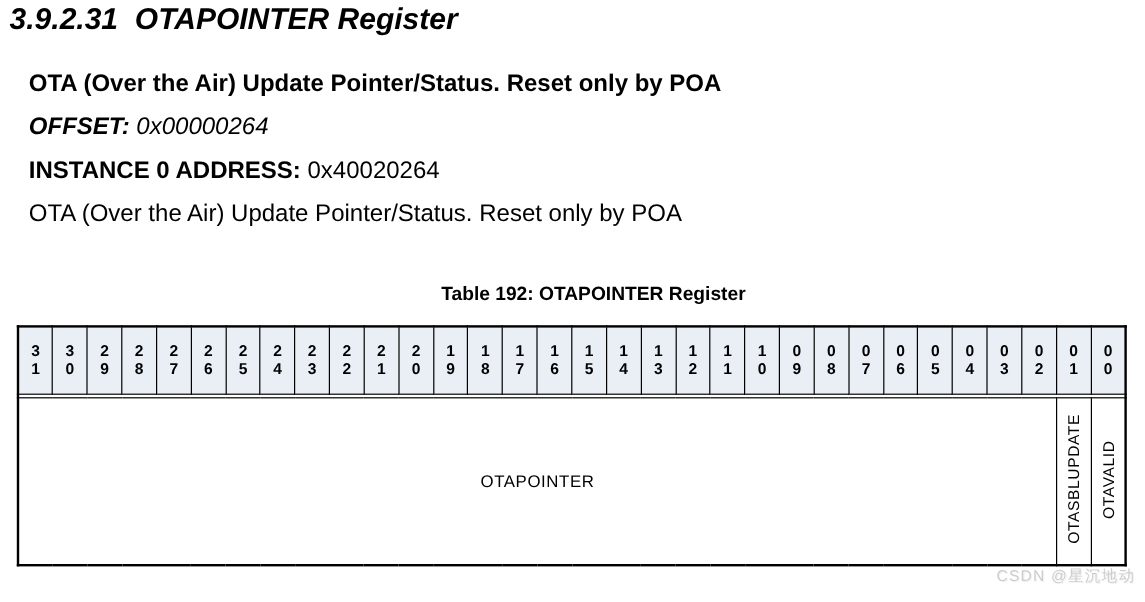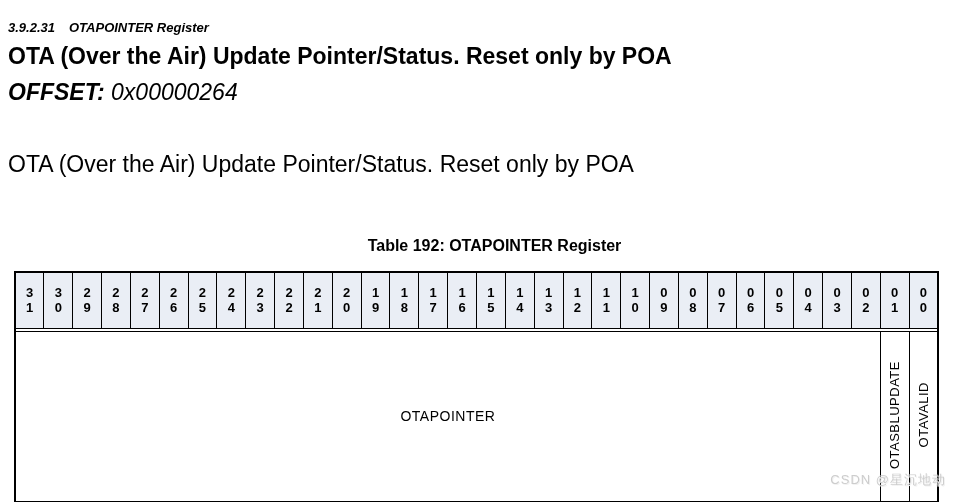--- a/index.html
+++ b/index.html
@@ -16,33 +16,33 @@
   }
   .page {
     position: relative;
     width: 954px;
     height: 502px;
     overflow: hidden;
     background: #ffffff;
   }
   .section-heading {
     position: absolute;
-    left: 8px; top: 20px;
-    font-size: 13px;
+    left: 8px; top: 2px;
+    font-size: 25px;
     font-weight: bold;
     font-style: italic;
     margin: 0;
     white-space: nowrap;
   }
   .section-heading .sec-num { margin-right: 14px; }
   .text-line {
     position: absolute;
     left: 8px;
-    margin: 0;
-    font-size: 23px;
+    margin: 16px;
+    font-size: 20px;
     white-space: nowrap;
   }
   .line-summary { top: 43px; font-weight: bold; }
   .line-offset { top: 79px; font-style: italic; }
   .line-instance { top: 115px; }
   .line-desc { top: 151px; font-weight: normal; }
   .label-bold { font-weight: bold; }
   .value-normal { font-weight: normal; }
 
   .table-caption {
@@ -78,21 +78,21 @@
     height: 3px;
     padding: 0;
     border-left: none;
     border-right: none;
     border-top: 1px solid var(--border-color);
     border-bottom: 1px solid var(--border-color);
     background: #ffffff;
   }
   table.reg-table tr.field-row td {
     border: 1px solid var(--border-color);
-    height: 171px;
+    height: 140px;
     text-align: center;
     vertical-align: middle;
     padding: 0;
     background: #ffffff;
     font-size: 14px;
   }
   .htext {
     font-size: 14px;
     letter-spacing: 0.5px;
   }
@@ -118,20 +118,21 @@
 <body>
 
 <div class="page">
 
   <h1 class="section-heading"><span class="sec-num">3.9.2.31</span><span>OTAPOINTER Register</span></h1>
 
   <p class="text-line line-summary">OTA (Over the Air) Update Pointer/Status. Reset only by POA</p>
 
   <p class="text-line line-offset"><span class="label-bold">OFFSET:</span> <span class="value-normal">0x00000264</span></p>
 
+  <p class="text-line line-instance"><span class="label-bold">INSTANCE 0 ADDRESS:</span> <span class="value-normal">0x40020264</span></p>
 
   <p class="text-line line-desc">OTA (Over the Air) Update Pointer/Status. Reset only by POA</p>
 
   <p class="table-caption">Table 192: OTAPOINTER Register</p>
 
   <table class="reg-table">
     <thead>
       <tr id="bit-header-row">
           <th>3<br>1</th>
           <th>3<br>0</th>

